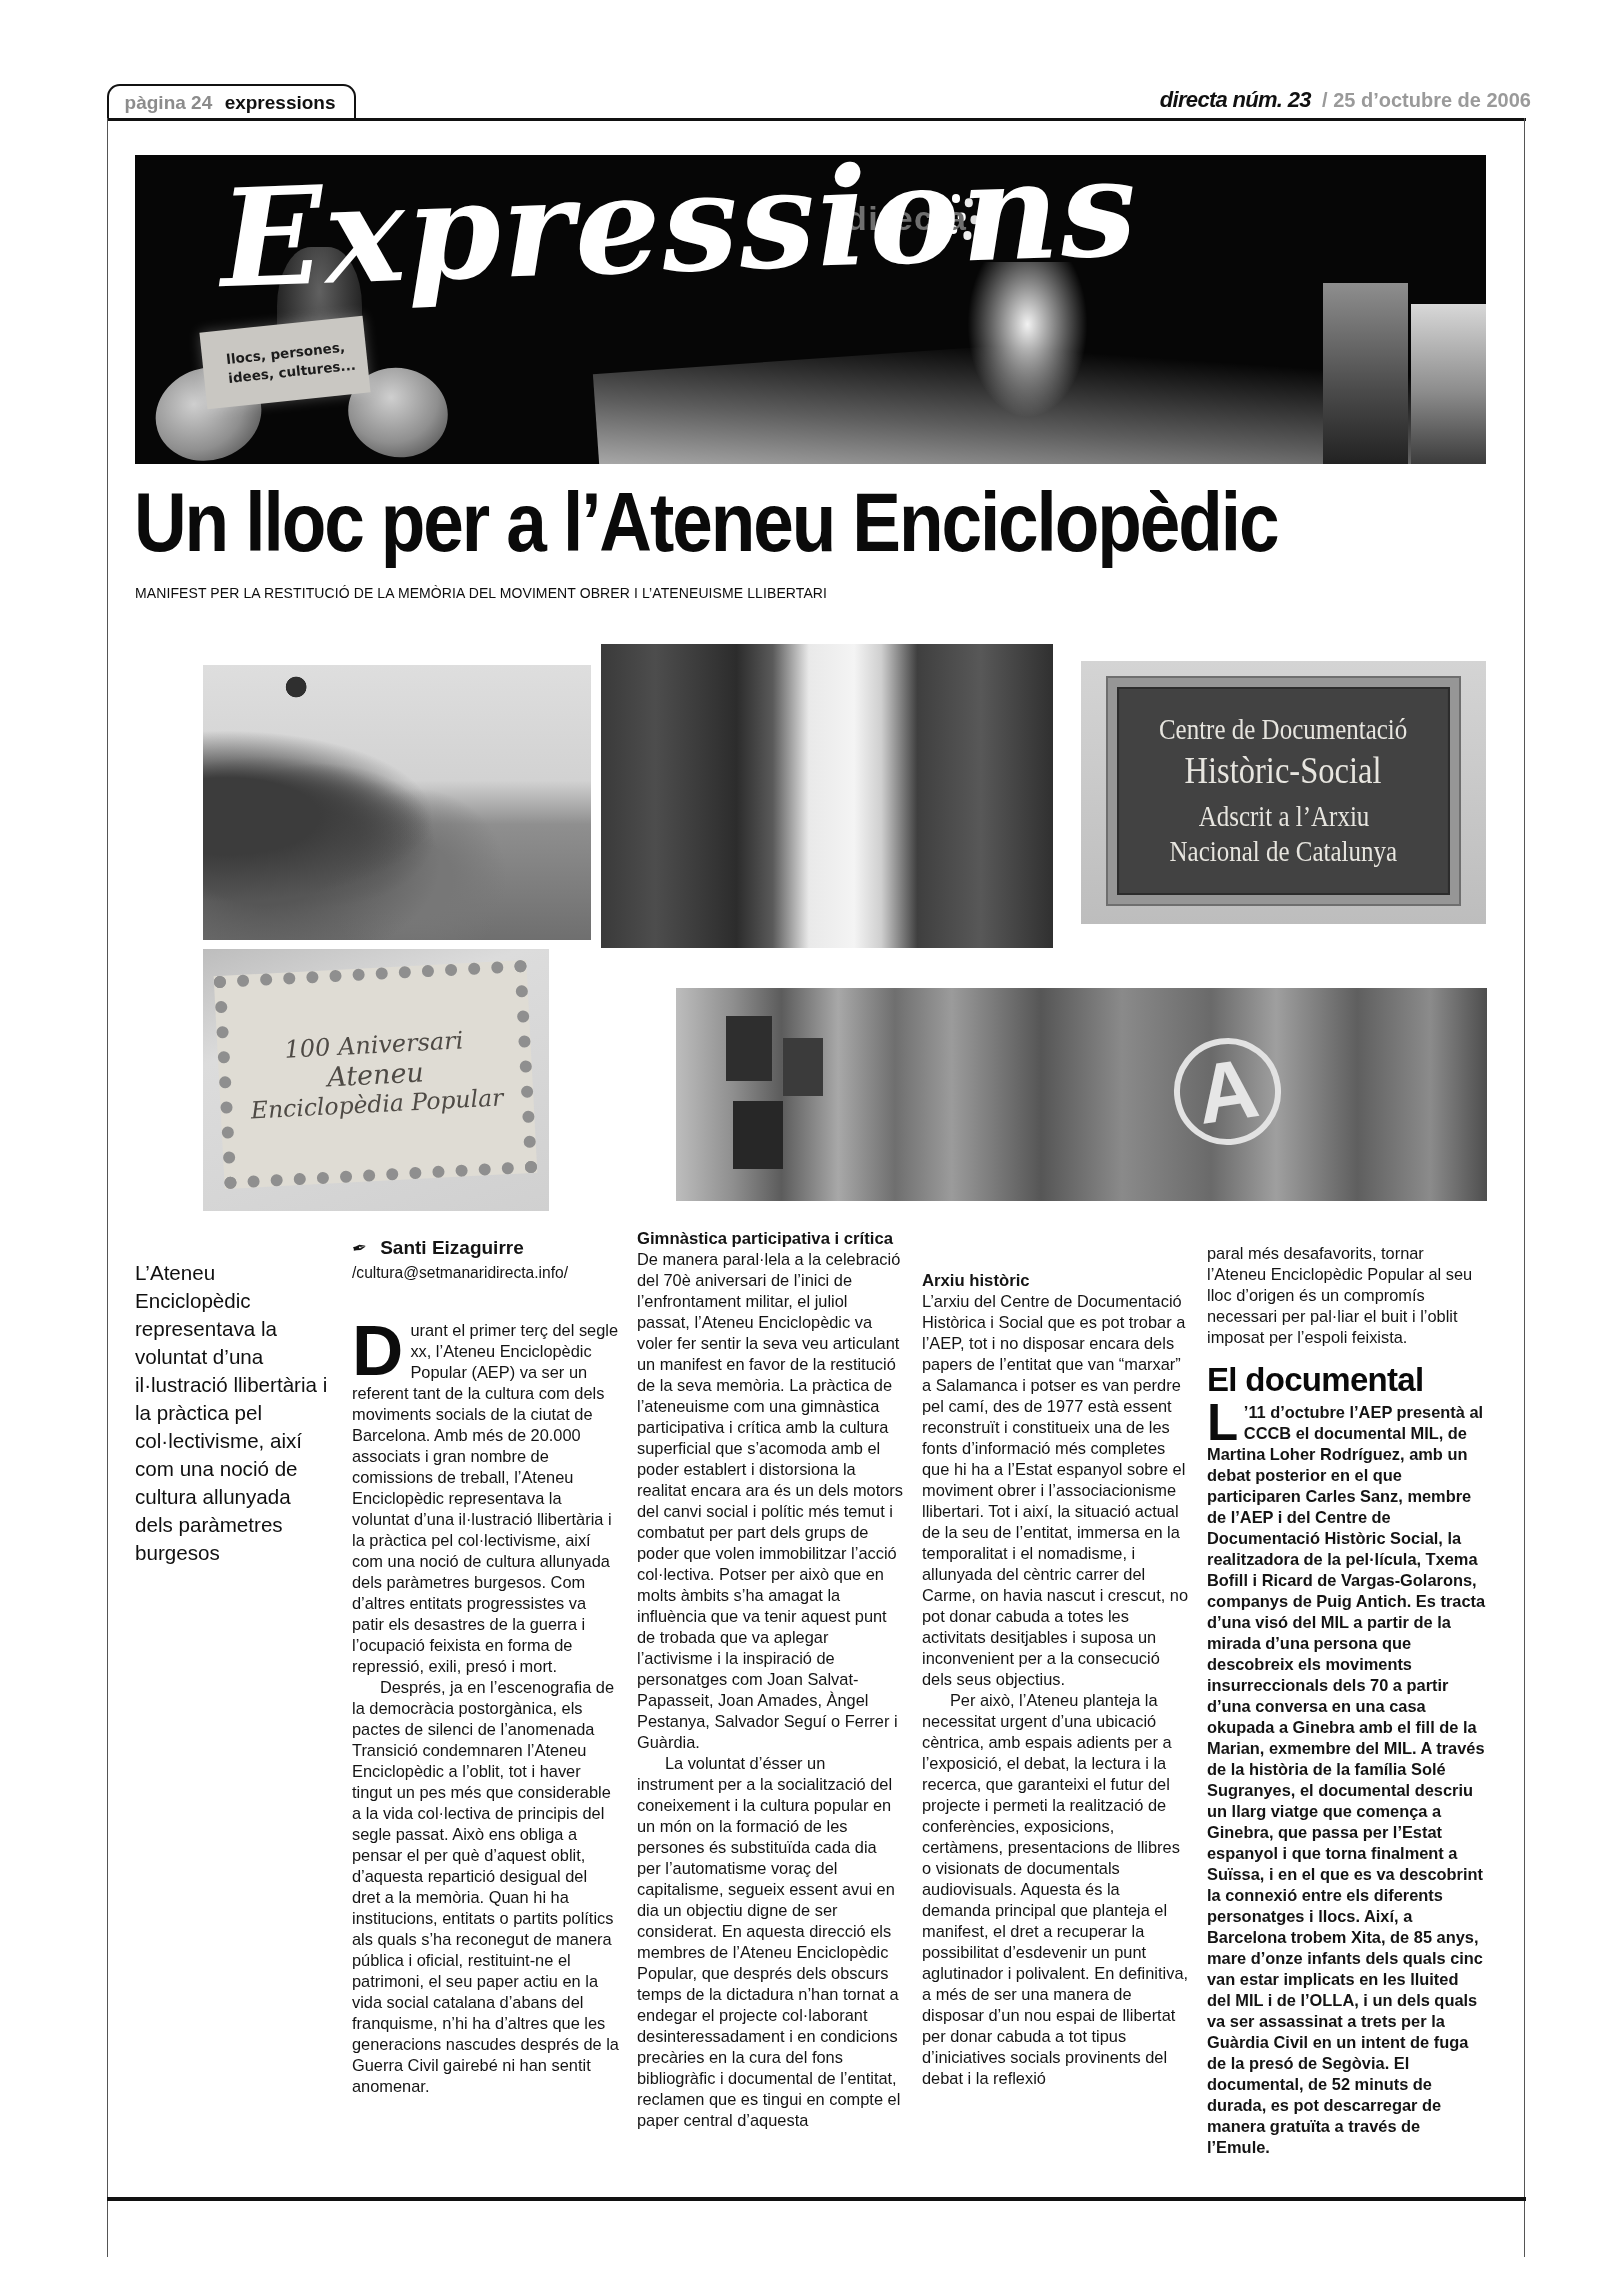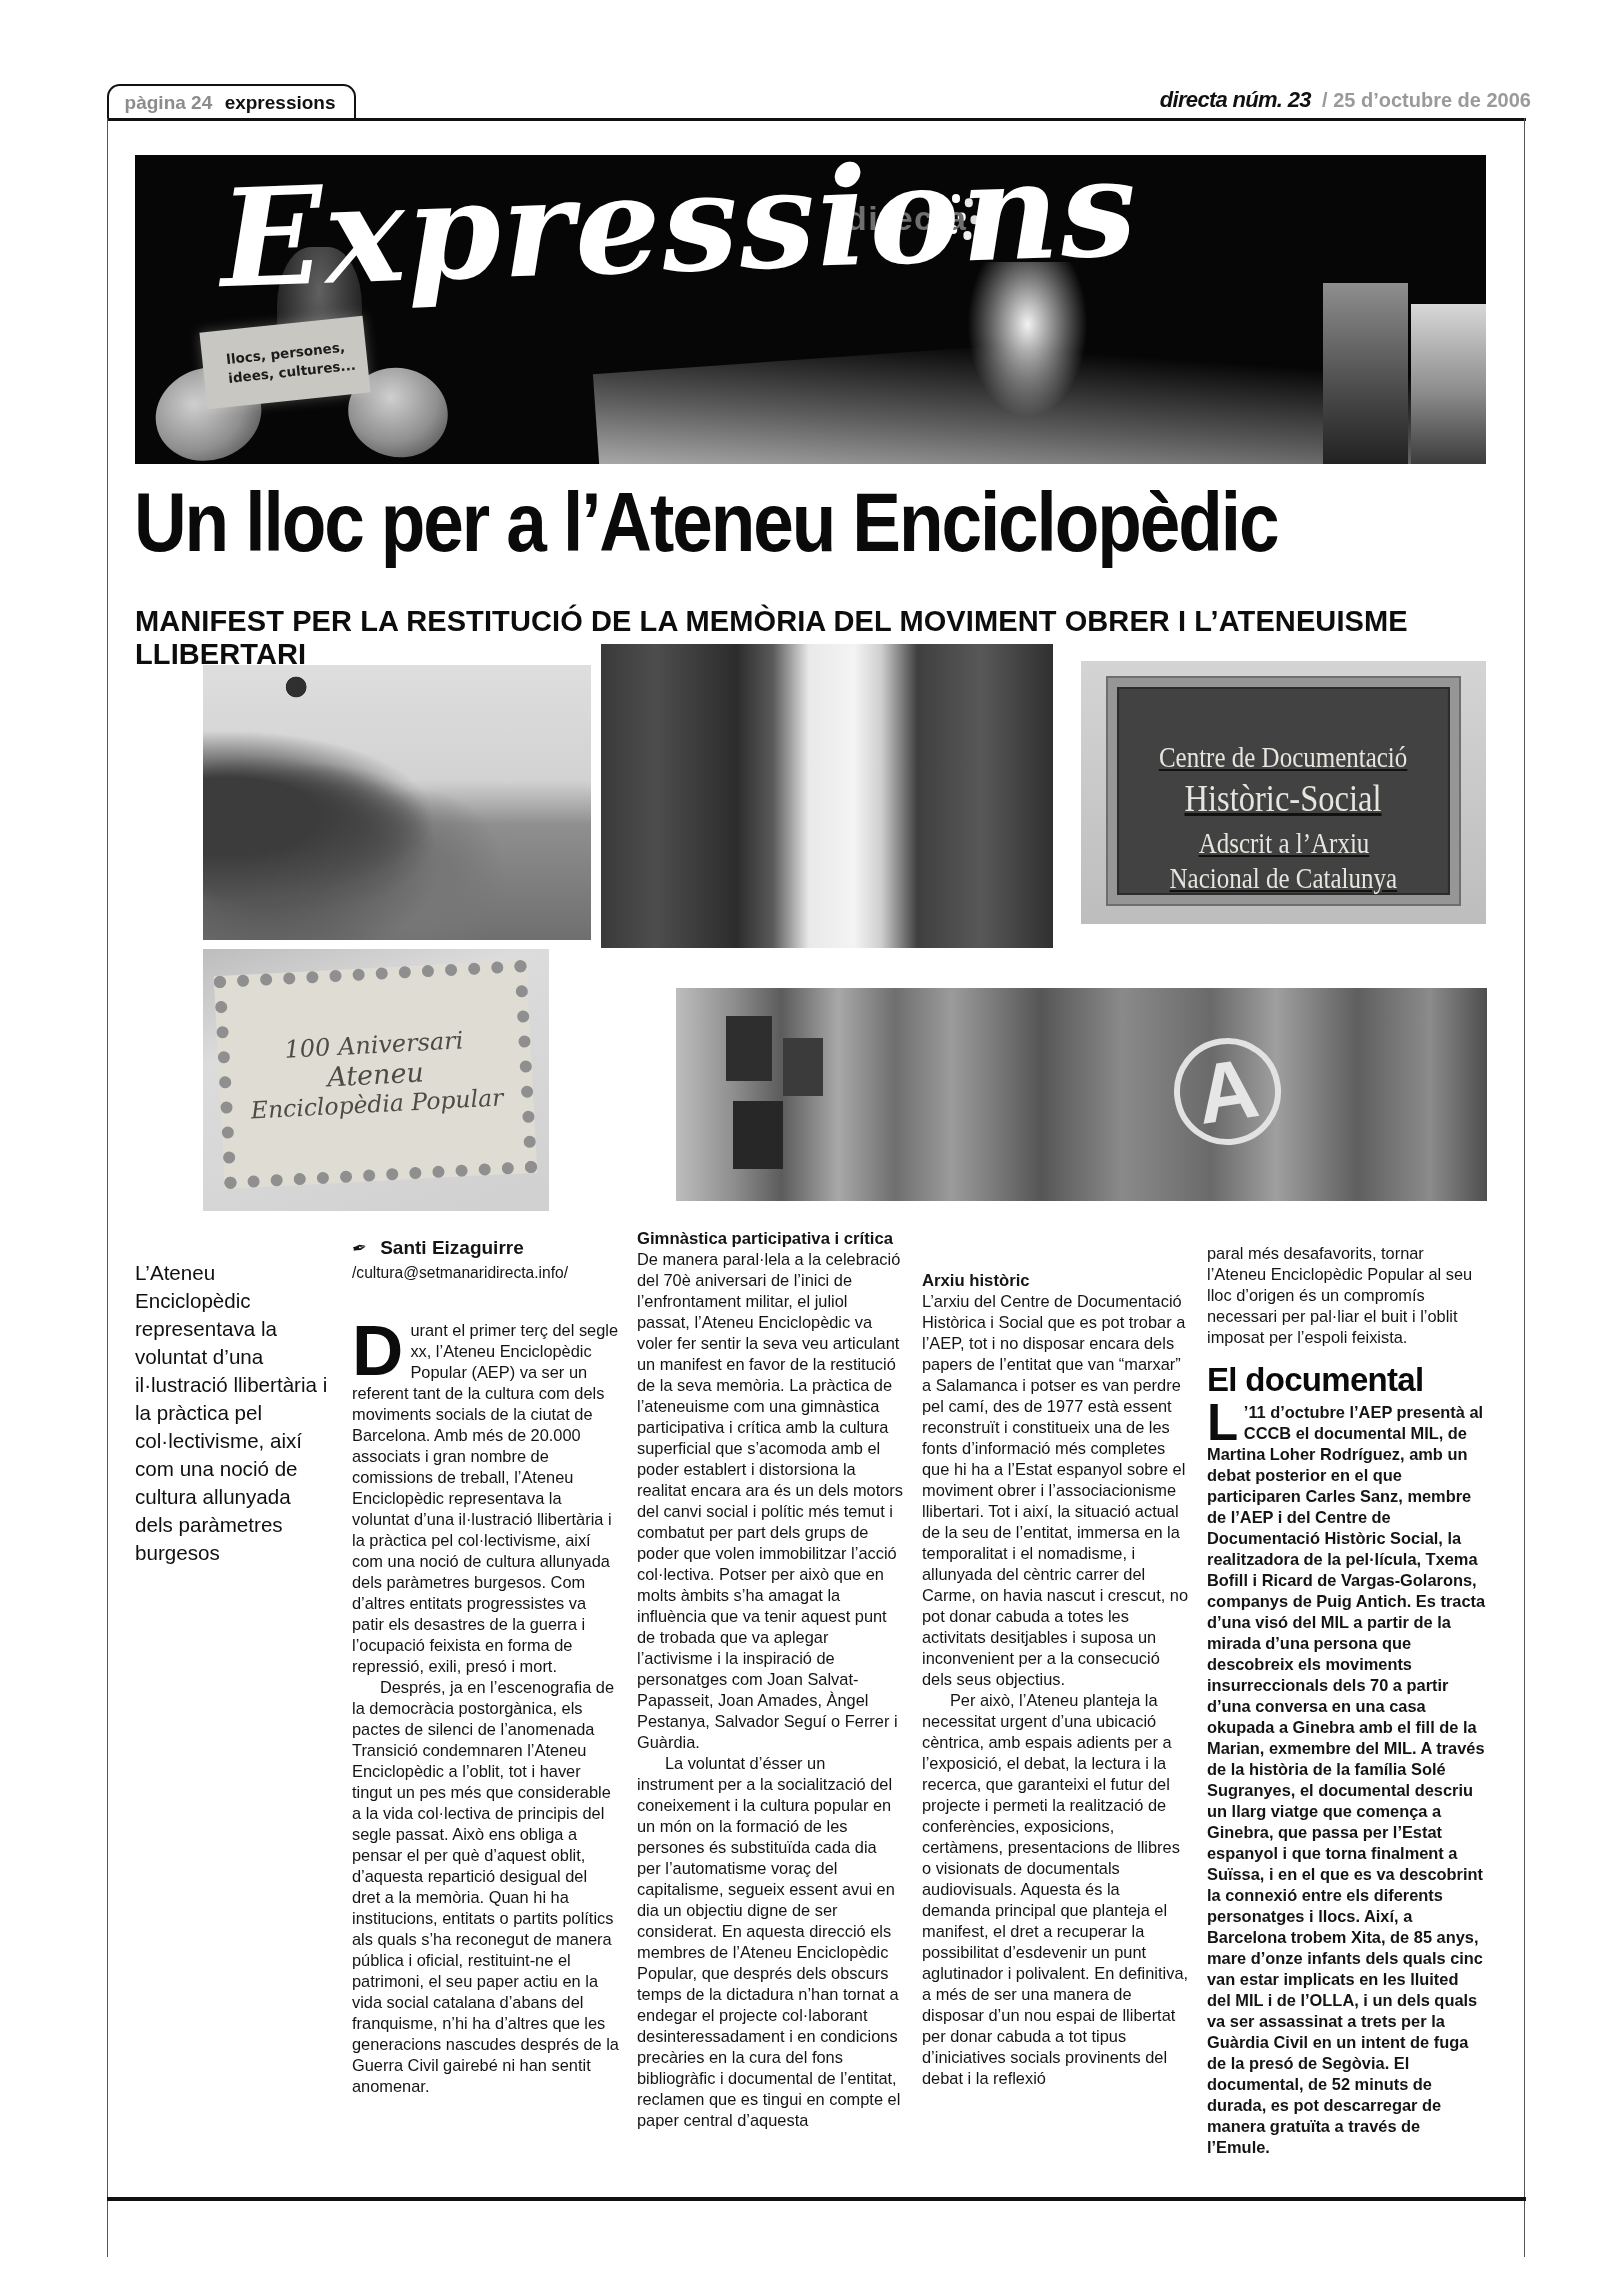--- a/index.html
+++ b/index.html
@@ -62,42 +62,42 @@
     box-shadow:12.8px 4.3px 0 #e9e9e9, 5.7px 18.5px 0 #fff, 18.5px 21.3px 0 #dcdcdc, -2.8px 31px 0 #fff, 11.4px 37px 0 #efefef; }
 
   
   .headline {
     position:absolute; left:134px; top:475px; width:1358px;
     font-size:73px; font-weight:bold; letter-spacing:-2.1px; color:#0a0a0a;
     transform:scaleY(1.14); transform-origin:top left; white-space:nowrap;
   }
   .subhead {
     position:absolute; left:135px; top:585px; width:1351px;
-    font-size:29px; font-weight:bold; letter-spacing:0.1px; color:#0d0d0d;margin-top:20px;
+    font-size:14px; font-weight:normal; letter-spacing:0.1px; color:#0d0d0d;
   }
 
   
   .photo { position:absolute; overflow:hidden; }
   .photo-meeting { left:203px; top:665px; width:388px; height:275px;
     background:
       radial-gradient(circle at 24% 8%, #2f2f2f 0 10px, rgba(0,0,0,0) 10.7px),
       radial-gradient(ellipse at 6% 55%, #3c3c3c 0 18%, rgba(0,0,0,0) 40%),
       radial-gradient(ellipse at 16% 72%, #565656 0 15%, rgba(0,0,0,0) 38%),
       radial-gradient(ellipse at 30% 62%, #4a4a4a 0 10%, rgba(0,0,0,0) 30%),
       radial-gradient(ellipse at 55% 78%, #777 0 12%, rgba(0,0,0,0) 30%),
       linear-gradient(180deg, #dedede 0%, #d2d2d2 42%, #8f8f8f 58%, #6f6f6f 100%); }
   .photo-library { left:601px; top:644px; width:452px; height:304px;
     background:
       linear-gradient(90deg, #3a3a3a 0%, #4d4d4d 12%, #2c2c2c 30%, #5a5a5a 38%,
         #e9e9e9 46%, #f4f4f4 56%, #cfcfcf 62%, #3f3f3f 70%, #585858 84%, #303030 100%); }
   .photo-sign { left:1081px; top:661px; width:405px; height:263px; background:linear-gradient(180deg,#d4d4d4,#bdbdbd); }
   .plaque {
     position:absolute; left:27px; top:17px; width:351px; height:226px; background:#424242;
     border:9.2px solid #969696; outline:2.1px solid #6e6e6e; box-shadow:inset 0 0 0 2.1px #2c2c2c;
-    display:flex; flex-direction:column; align-items:center; justify-content:flex-end; gap:2.8px;text-decoration:underline;
+    display:flex; flex-direction:column; align-items:center; justify-content:center; gap:2.8px;
   }
   .plaque div { font-family:"Liberation Serif", serif; color:#e7e5df; transform:scaleX(.88); white-space:nowrap; }
   .plaque .pl1 { font-size:28.4px; }
   .plaque .pl2 { font-size:37px; }
   .plaque .pl3 { font-size:28.4px; margin-top:5.7px; }
   .plaque .pl4 { font-size:28.4px; }
   .photo-cake { left:203px; top:949px; width:346px; height:262px;
     background:linear-gradient(160deg,#bdbdbd 0%, #dcdcdc 30%, #d0d0d0 100%); }
   .cake-top {
     position:absolute; left:15.6px; top:18.5px; width:313px; height:213px; background:#dfdcd4;

